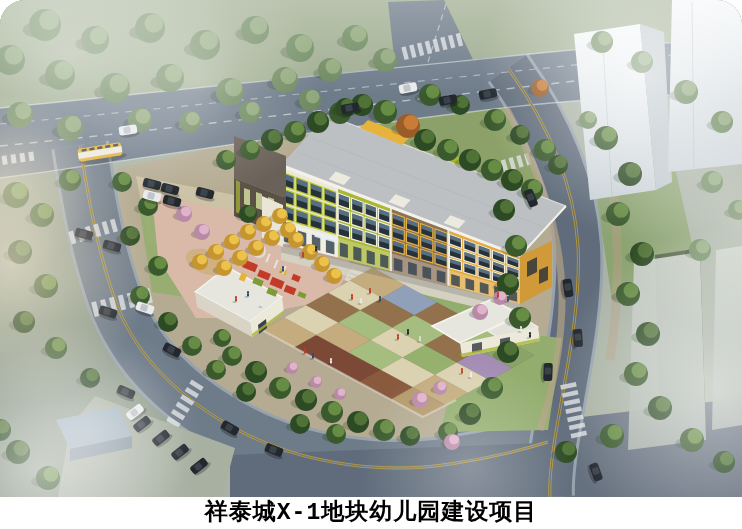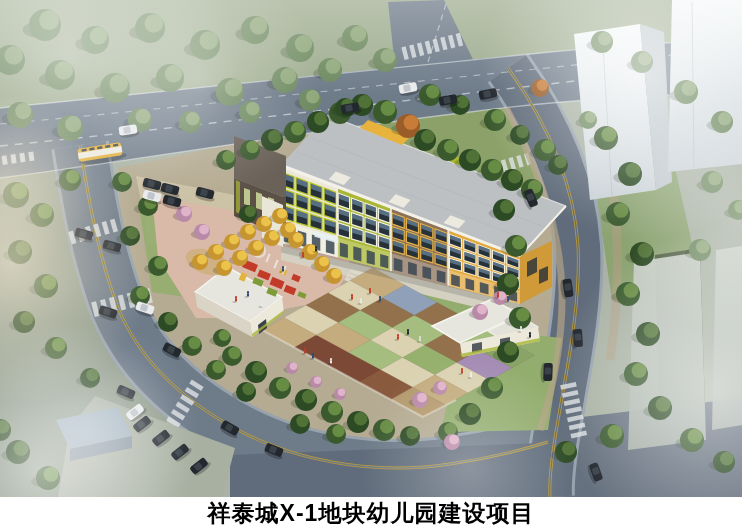--- a/index.html
+++ b/index.html
@@ -1,17 +1,17 @@
 <!DOCTYPE html>
 <html style="--captionBg: #ffffff; --captionText: #000000; --bg: #a9b2a4; --park: #9fad90; --roadMain: #6e7b89; --roadSide: #606c7b; --junction: #66717f; --laneYellow: #c9a22c; --laneWhite: #e6eaec; --siteBase: #b5ab92; --pavement: #cdc3a8; --plazaPink: #d9b9a8; --walk: #d5d1c2; --lawn: #93ad6e; --lawn2: #87a065; --roofGray: #bcc0c3; --parapet: #f3f1e8; --annex: #5c5146; --annexRoof: #6a6158; --accentYellow: #e8b33c; --accentLime: #a9b733; --endWall: #d09a38; --gatehouse: #ece8da; --windowDark: #27313a; --glass: #7fa3c0; --playRed: #c23b28; --playGreen: #7d9c38; --playYellow: #e2b43c; --sand: #cdb07e;"><head>
 <meta charset="utf-8">
 <style>
   html,body{margin:0;padding:0;background:#ffffff;}
   .frame{width:742px;height:529px;position:relative;overflow:hidden;
-         font-family:Liberation Sans, sans-serif;}
+         font-family:Liberation Mono, monospace;border-radius:25px;}
   .scene{width:742px;height:497px;position:relative;background:var(--bg,#a9b2a4);}
   .scene svg{display:block;}
   .caption{width:742px;height:32px;background:var(--captionBg,#fff);
            display:flex;align-items:center;justify-content:center;}
   .caption span{color:var(--captionText,#000);font-size:23px;font-weight:700;
                 letter-spacing:1px;line-height:32px;white-space:nowrap;}
 </style>
 </head>
 <body>
 

